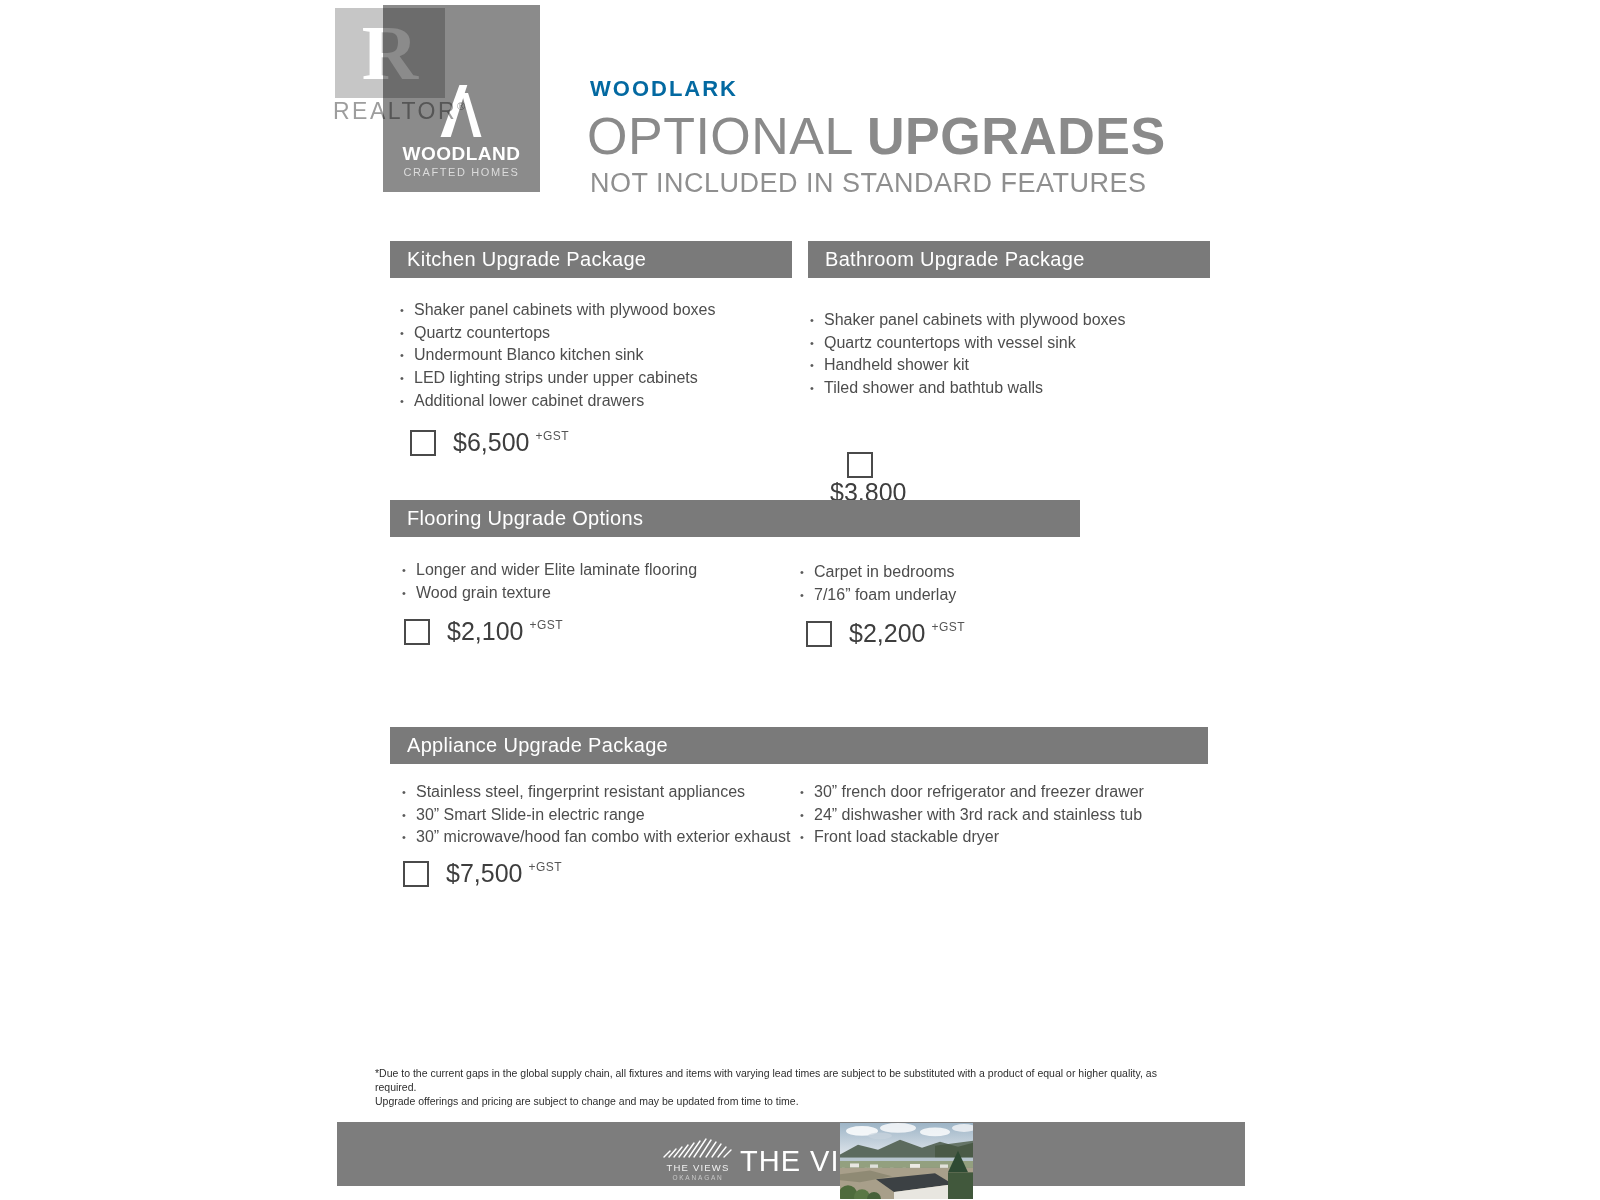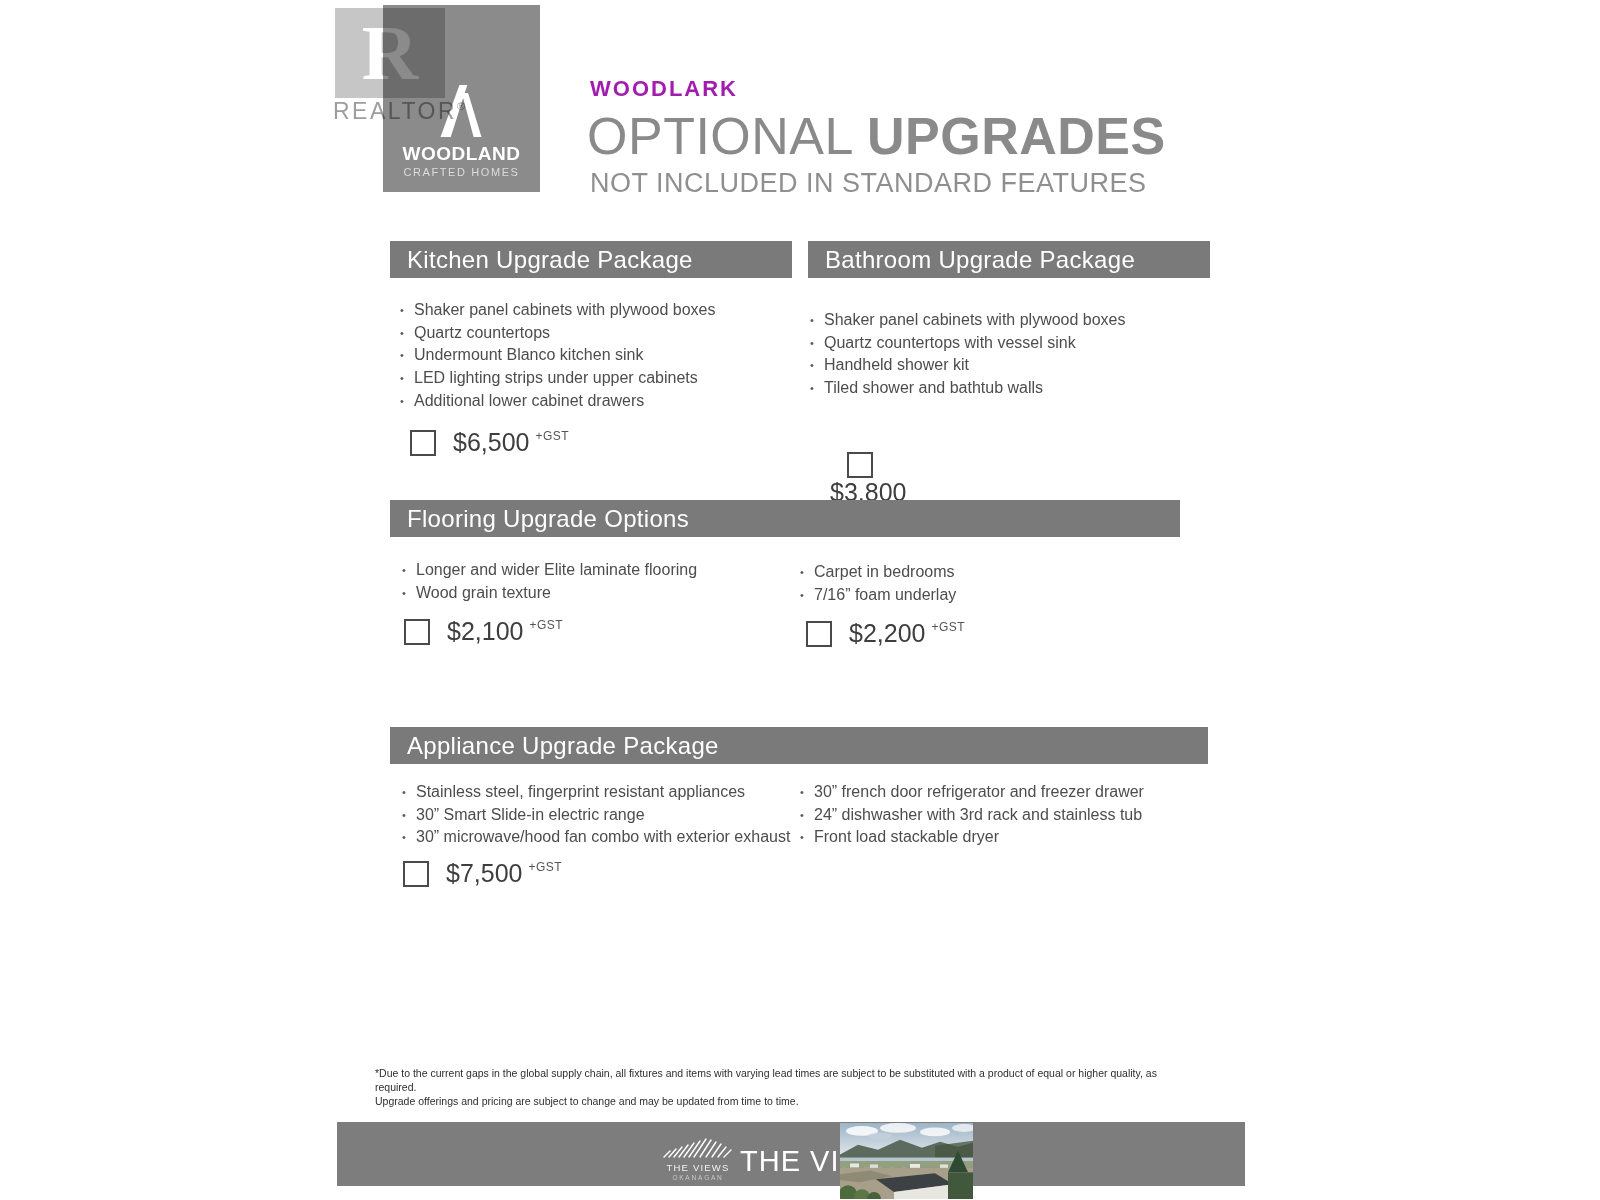--- a/index.html
+++ b/index.html
@@ -16,32 +16,32 @@
   .realtor-box { position:absolute; left:335px; top:8px; width:110px; height:90px;
                  background:#c6c6c6; mix-blend-mode:multiply;
                  display:flex; align-items:center; justify-content:center; }
   .realtor-r { color:#fff; font-size:78px; font-weight:bold; line-height:1; font-family:"Liberation Serif", serif; }
   .realtor-label { position:absolute; left:333px; top:98px; font-size:23px; color:#9d9d9d;
                    letter-spacing:2.5px; mix-blend-mode:multiply; }
   .realtor-label sup { font-size:11px; }
 
   
   .project-name { position:absolute; left:590px; top:76px; font-size:22px; font-weight:bold;
-                  letter-spacing:2px; color:#a21caf; }
+                  letter-spacing:2px; color:#0369a1; }
   .main-title { position:absolute; left:587px; top:106px; font-size:52px; color:#8a8a8a; letter-spacing:.5px; }
   .main-title .light { font-weight:normal; }
   .main-title .bold { font-weight:bold; }
   .subtitle { position:absolute; left:590px; top:168px; font-size:27px; color:#8f8f8f; letter-spacing:.5px; }
 
   
-  .bar { position:absolute; height:37px; background:#7a7a7a; color:#fff; font-size:24px;
+  .bar { position:absolute; height:37px; background:#7a7a7a; color:#fff; font-size:20px;
          display:flex; align-items:center; padding-left:17px; letter-spacing:.3px; }
   .bar-kitchen   { left:390px; top:241px; width:402px; }
   .bar-bathroom  { left:808px; top:241px; width:402px; }
-  .bar-flooring  { left:390px; top:500px; width:790px; }
+  .bar-flooring  { left:390px; top:500px; width:690px; }
   .bar-appliance { left:390px; top:727px; width:818px; }
 
   
   ul.feature-list { position:absolute; list-style:none; font-size:16px; color:#4d4d4d; line-height:21.7px; }
   ul.feature-list li::before { content:"•"; font-size:11px; color:#5a5a5a;
                                display:inline-block; width:14px; vertical-align:1px; }
   .list-kitchen        { left:400px; top:299px; }
   .list-bathroom       { left:810px; top:309px; }
   .list-flooring-left  { left:402px; top:559px; }
   .list-flooring-right { left:800px; top:561px; }

